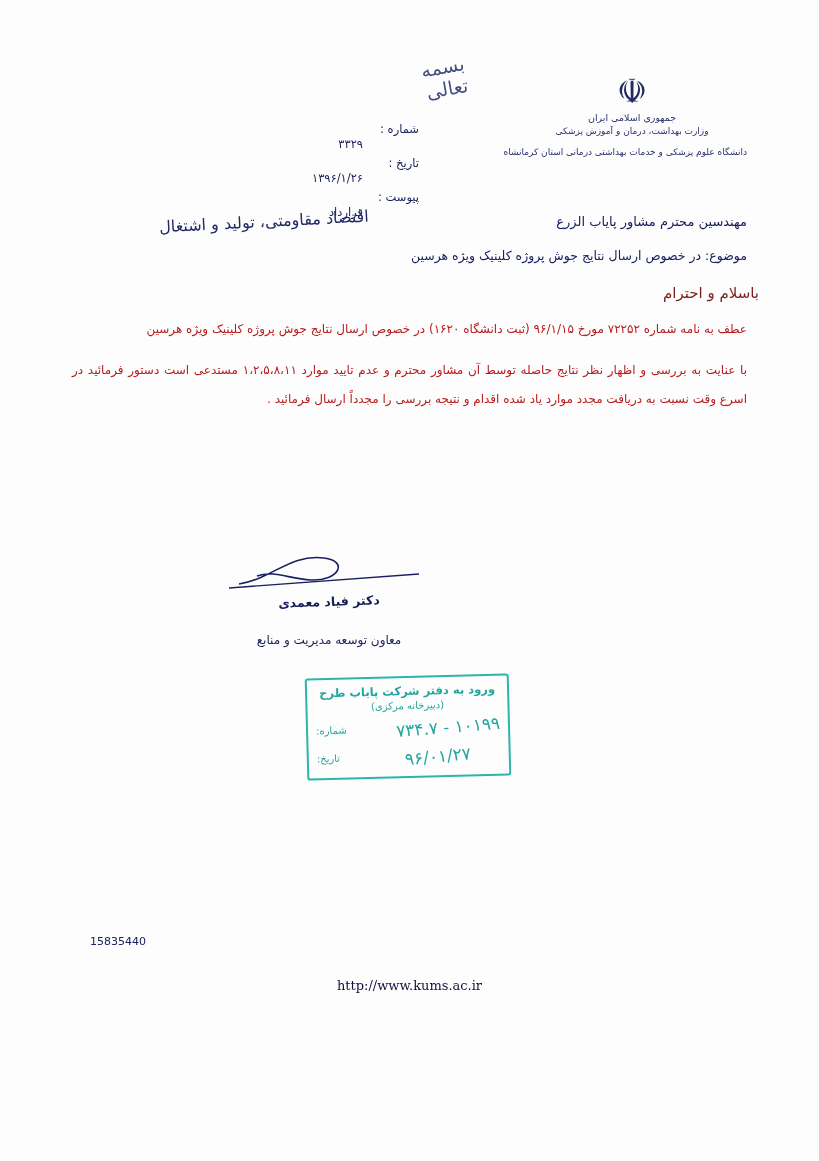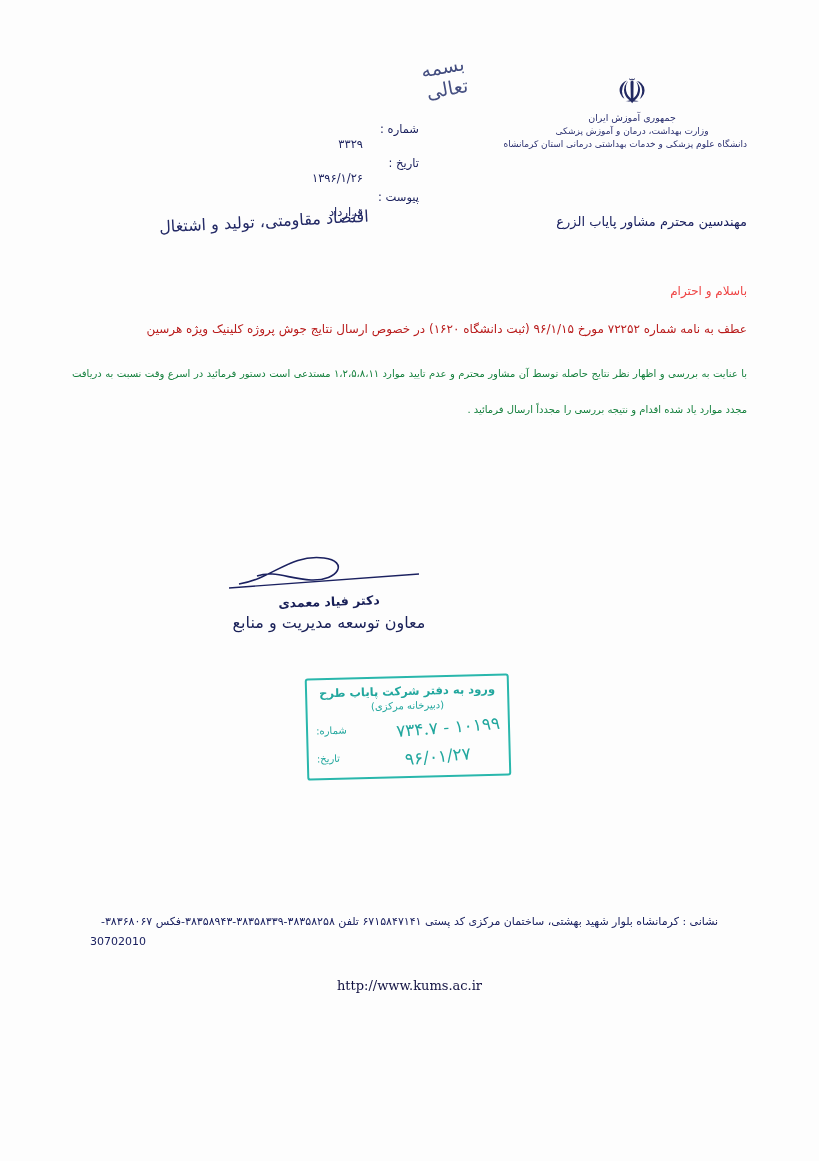--- a/index.html
+++ b/index.html
@@ -51,21 +51,21 @@
     font-family: "DejaVu Sans", sans-serif;
   }
   .lh-line {
     font-size: 9.5px;
     letter-spacing: .2px;
     margin-top: 4px;
     color: #2b3070;
     white-space: nowrap;
   }
   .lh-line.l2 { font-size: 9px; margin-top: 3px; }
-  .lh-line.l3 { font-size: 9px; margin-top: 3px; }
+  .lh-line.l3 { font-size: 9px; margin-top: 11px; }
 
   
   .meta {
     position: absolute;
     top: 120px;
     right: 400px;
     width: 140px;
     font-size: 11.5px;
     line-height: 19px;
     color: #1e2460;
@@ -104,40 +104,40 @@
     position: absolute;
     top: 248px;
     right: 72px;
     font-size: 12.5px;
     color: #1b2160;
     white-space: nowrap;
   }
   .greeting {
     position: absolute;
     top: 284px;
-    right: 72px;
-    font-size: 12px;
-    color: #ef4444;
+    right: 60px;
+    font-size: 15px;
+    color: #7f1d1d;
   }
   .ref-line {
     position: absolute;
     top: 322px;
     right: 72px;
     font-size: 12px;
     color: #b91c1c;
     white-space: nowrap;
   }
   .para {
     position: absolute;
     top: 356px;
     right: 72px;
     left: 72px;
-    font-size: 10px;
-    line-height: 36px;
-    color: #15803d;
+    font-size: 12px;
+    line-height: 29px;
+    color: #b91c1c;
     text-align: justify;
   }
 
   
   .sign-wrap {
     position: absolute;
     top: 548px;
     right: 380px;
     width: 220px;
     text-align: center;
@@ -148,22 +148,22 @@
     height: 46px;
   }
   .sign-mark svg { position: absolute; top: 0; right: 0; }
   .sign-name {
     font-size: 12.5px;
     font-weight: bold;
     transform: rotate(-2deg);
     color: #192058;
   }
   .sign-title {
-    font-size: 16px;
-    margin-top: 4px;
+    font-size: 12px;
+    margin-top: 24px;
     color: #192058;
   }
 
   
   .stamp {
     position: absolute;
     top: 676px;
     right: 309px;
     width: 200px;
     height: 98px;
@@ -237,21 +237,21 @@
 </style>
 </head>
 <body>
 
 <div class="page">
 
   <div class="top-scribble">بسمه تعالی</div>
 
   <div class="letterhead">
     <div class="emblem">☫</div>
-    <div class="lh-line">جمهوری آموزش ایران</div>
+    <div class="lh-line">جمهوری اسلامی ایران</div>
     <div class="lh-line l2">وزارت بهداشت، درمان و آموزش پزشکی</div>
     <div class="lh-line l3">دانشگاه علوم پزشکی و خدمات بهداشتی درمانی استان کرمانشاه</div>
   </div>
 
   <div class="meta">
     <div class="meta-row">
       <span class="meta-label">شماره :</span>
       <span class="meta-value">۳۳۲۹</span>
     </div>
     <div class="meta-row">
@@ -260,20 +260,21 @@
     </div>
     <div class="meta-row">
       <span class="meta-label">پیوست :</span>
       <span class="meta-value">قرارداد</span>
     </div>
   </div>
 
   <div class="slogan">اقتصاد مقاومتی، تولید و اشتغال</div>
 
   <div class="recipient">مهندسین محترم مشاور پایاب الزرع</div>
+  <div class="subject">موضوع: در خصوص ارسال نتایج جوش پروژه کلینیک ویژه هرسین</div>
   <div class="greeting">باسلام و احترام</div>
   <div class="ref-line">عطف به نامه شماره ۷۲۲۵۲ مورخ ۹۶/۱/۱۵ (ثبت دانشگاه ۱۶۲۰) در خصوص ارسال نتایج جوش پروژه کلینیک ویژه هرسین</div>
   <div class="para">با عنایت به بررسی و اظهار نظر نتایج حاصله توسط آن مشاور محترم و عدم تایید موارد ۱،۲،۵،۸،۱۱ مستدعی است دستور فرمائید در اسرع وقت نسبت به دریافت مجدد موارد یاد شده اقدام و نتیجه بررسی را مجدداً ارسال فرمائید .</div>
 
   <div class="sign-wrap">
     <div class="sign-mark">
       <svg width="220" height="46" viewBox="0 0 220 46">
         <path d="M20 36 C55 30, 70 6, 105 10 C130 13, 120 33, 92 32 C70 31, 55 22, 38 28" fill="none" stroke="#1b2160" stroke-width="1.6"></path>
         <path d="M10 40 L200 26" fill="none" stroke="#1b2160" stroke-width="1.4"></path>
       </svg>
@@ -289,18 +290,17 @@
       <span class="stamp-hand">۱۰۱۹۹ - ۷۳۴.۷</span>
       <span>شماره:</span>
     </div>
     <div class="stamp-row">
       <span class="stamp-hand2">۹۶/۰۱/۲۷</span>
       <span>تاریخ:</span>
     </div>
   </div>
 
   <div class="footer">
-    <div class="footer-addr">نشانی : کرمانشاه بلوار شهید بهشتی، ساختمان مرکزی کد پستی ۶۷۱۵۸۴۷۱۴۱ تلفن ۳۸۳۵۸۲۵۸-۳۸۳۵۸۳۳۹-۳۸۳۵۸۹۴۳-فکس ۳۸۳۶۸۰۶۷-</div>
-    <div class="footer-addr2">30702010</div>
+    <div class="footer-addr2">15835440</div>
     <div class="footer-url">http://www.kums.ac.ir</div>
   </div>
 
 </div>
 
 </body></html>

